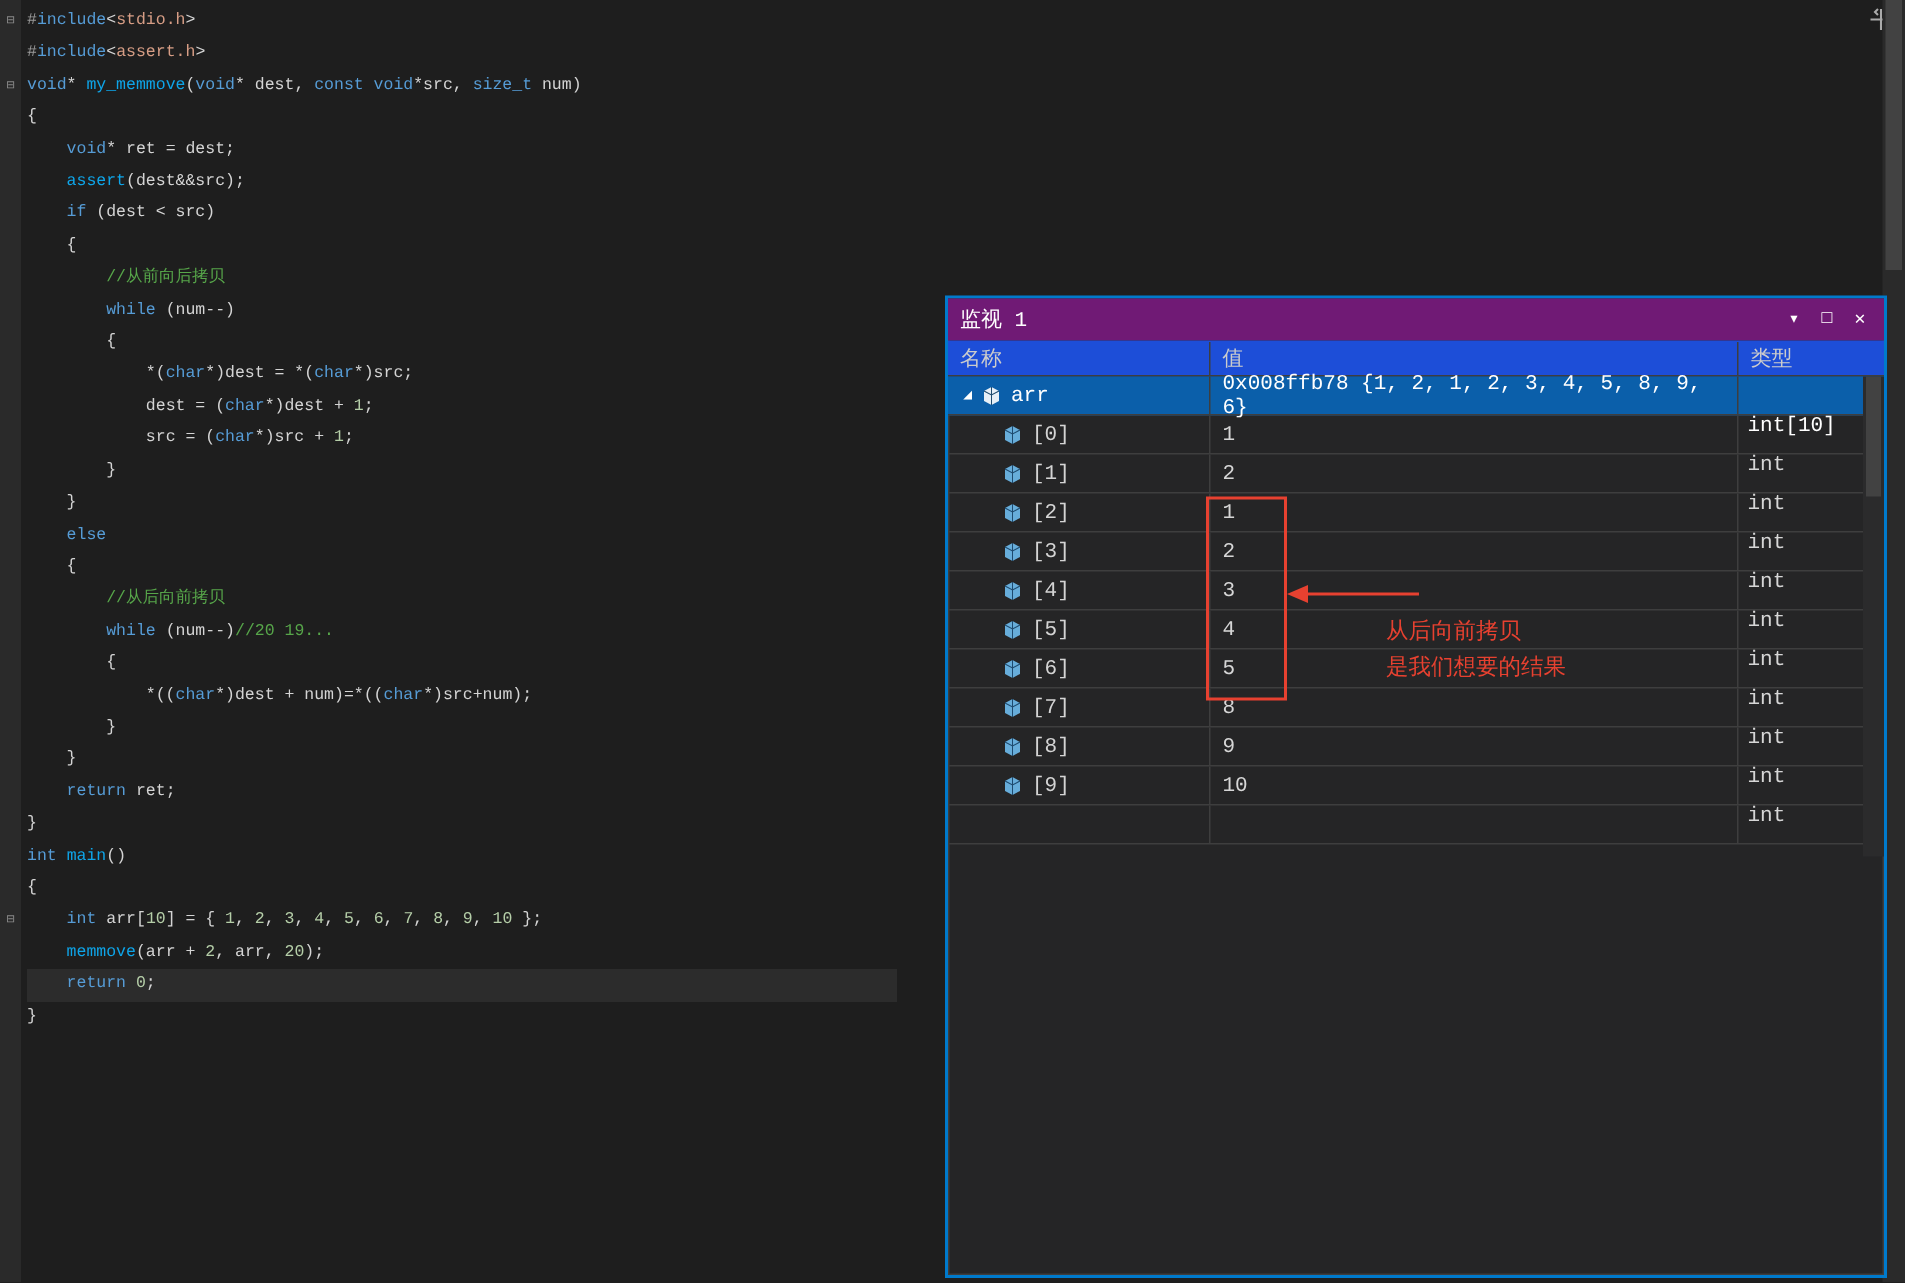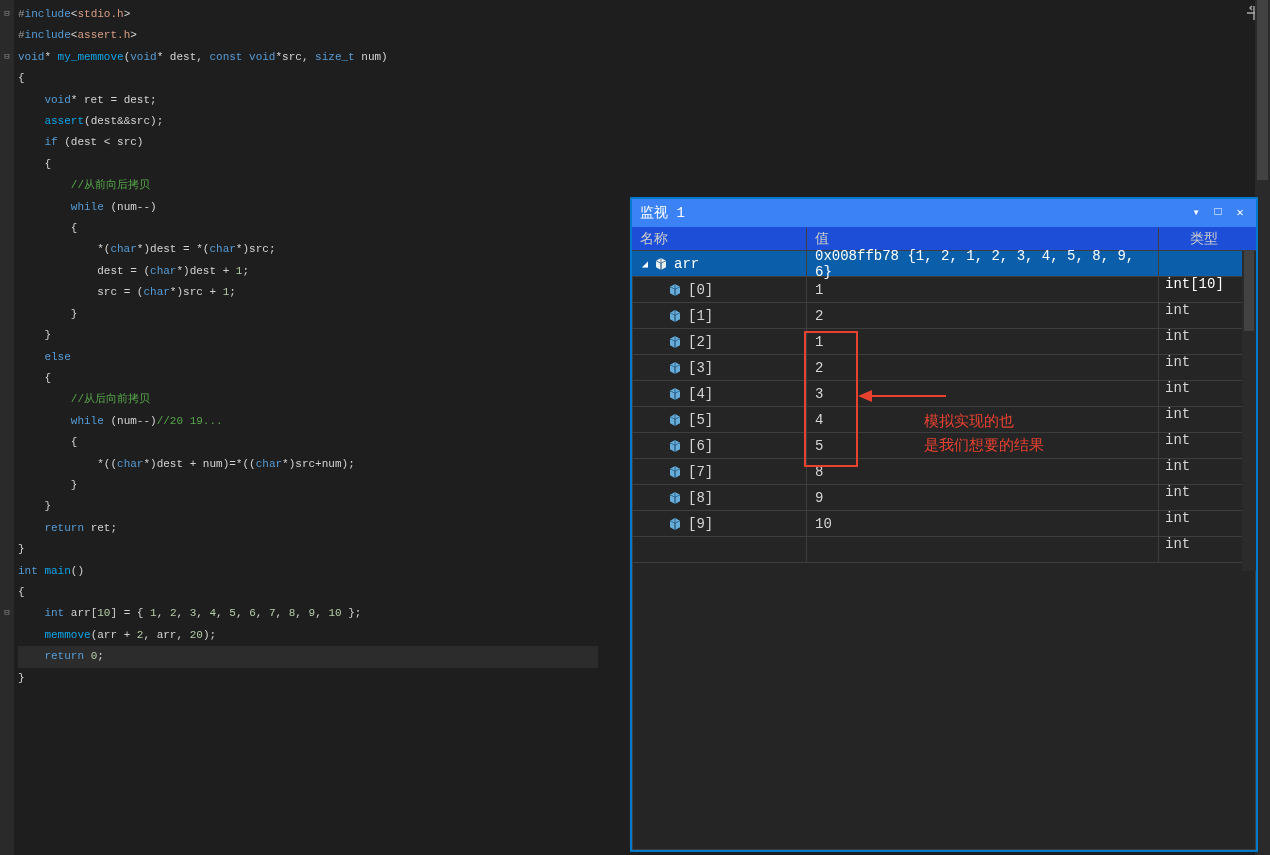--- a/index.html
+++ b/index.html
@@ -91,21 +91,21 @@
   left: 630px;
   top: 197px;
   width: 628px;
   height: 655px;
   background: #252526;
   border: 2px solid #007acc;
   box-shadow: 0 0 0 1px #3e3e3e inset;
 }
 .watch-title {
   height: 28px;
-  background: #3b82f6;
+  background: #701a75;
   color: #fff;
   padding: 4px 8px;
   font-size: 14px;
   display: flex;
   align-items: center;
 }
 .watch-title-text { flex: 1; }
 .watch-title-icons { display: flex; gap: 6px; }
 .watch-title-icon {
   width: 16px;
@@ -122,21 +122,21 @@
   height: 24px;
   align-items: center;
 }
 .wh-col {
   padding: 2px 8px;
   color: #cccccc;
   font-size: 14px;
 }
 .col-name { width: 175px; border-right: 1px solid #3e3e3e; }
 .col-value { width: 352px; border-right: 1px solid #3e3e3e; }
-.col-type { width: 67px; text-align: right; }
+.col-type { width: 67px; }
 .watch-body-wrap { position: relative; }
 .watch-body { }
 .watch-scroll {
   position: absolute;
   right: 0;
   top: 0;
   width: 14px;
   height: 320px;
   background: #2b2b2c;
 }
@@ -397,16 +397,16 @@
       <div class="watch-scroll-thumb"></div>
     </div>
   </div>
 
   <div class="red-box" style="left:172px; top:132px; width:54px; height:136px;"></div>
   <svg class="red-arrow" style="left:226px; top:186px; width:90px; height:22px;">
     <line x1="88" y1="11" x2="6" y2="11" stroke="#e74130" stroke-width="2"></line>
     <polygon points="0,11 14,5 14,17" fill="#e74130"></polygon>
   </svg>
   <div class="red-text" style="left:292px; top:210px;">
-    <div>模拟实现的也</div>
+    <div>从后向前拷贝</div>
     <div>是我们想要的结果</div>
   </div>
 </div>
 
 </body></html>

